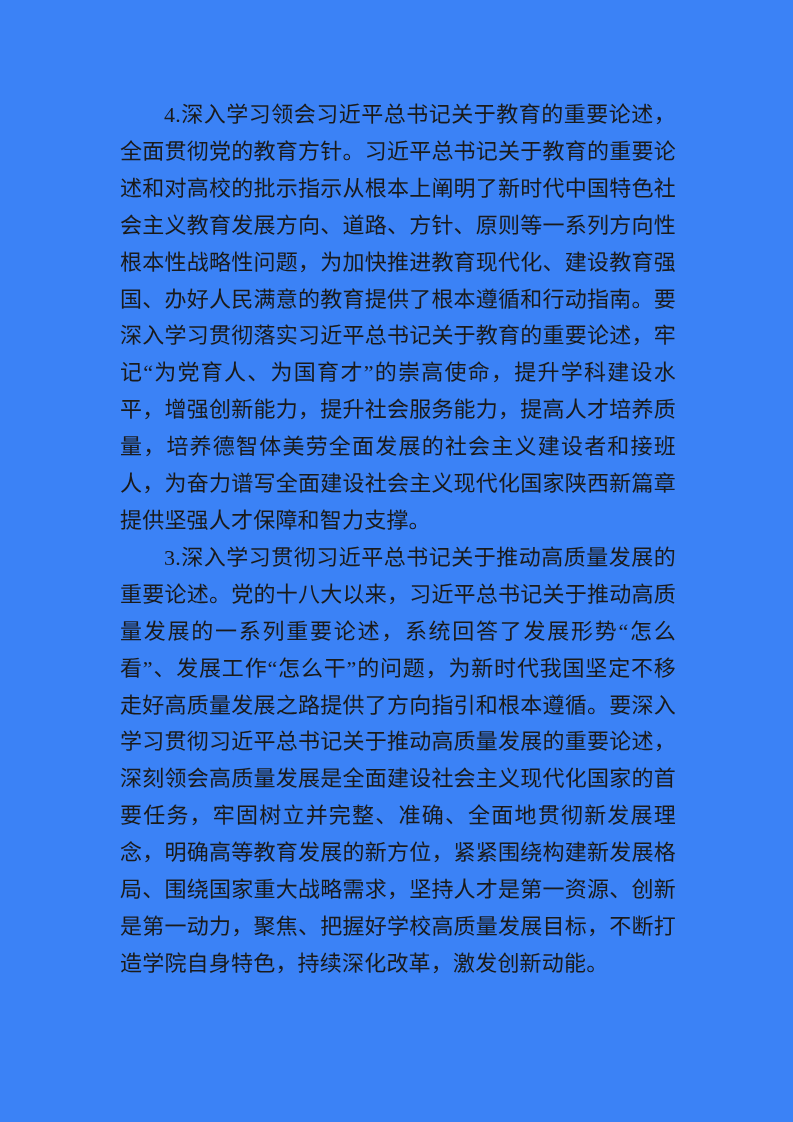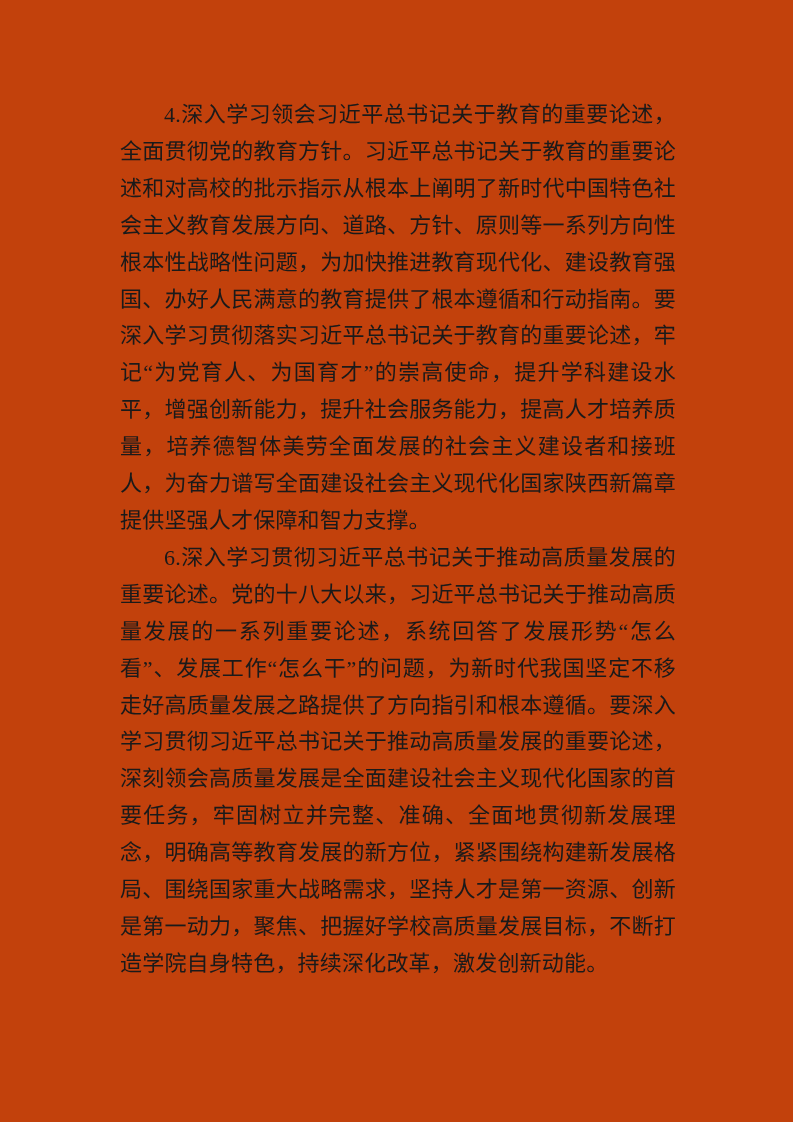--- a/index.html
+++ b/index.html
@@ -4,21 +4,21 @@
 <style>
   * { margin: 0; padding: 0; box-sizing: border-box; }
   html, body {
     background: #ffffff;
     font-family: "Liberation Serif", "DejaVu Serif", serif;
   }
   .page {
     position: relative;
     width: 793px;
     height: 1122px;
-    background: #c2410c;
+    background: #3b82f6;
     overflow: hidden;
   }
   .doc-body {
     position: absolute;
     left: 120px;
     top: 97px;
     width: 556px;
   }
   .doc-body p {
     font-size: 22px;
@@ -31,15 +31,15 @@
     letter-spacing: 0.2px;
     word-break: break-all;
   }
 </style>
 </head>
 <body>
 
 <div class="page">
   <div class="doc-body">
     <p>4.深入学习领会习近平总书记关于教育的重要论述，全面贯彻党的教育方针。习近平总书记关于教育的重要论述和对高校的批示指示从根本上阐明了新时代中国特色社会主义教育发展方向、道路、方针、原则等一系列方向性根本性战略性问题，为加快推进教育现代化、建设教育强国、办好人民满意的教育提供了根本遵循和行动指南。要深入学习贯彻落实习近平总书记关于教育的重要论述，牢记“为党育人、为国育才”的崇高使命，提升学科建设水平，增强创新能力，提升社会服务能力，提高人才培养质量，培养德智体美劳全面发展的社会主义建设者和接班人，为奋力谱写全面建设社会主义现代化国家陕西新篇章提供坚强人才保障和智力支撑。</p>
-    <p>6.深入学习贯彻习近平总书记关于推动高质量发展的重要论述。党的十八大以来，习近平总书记关于推动高质量发展的一系列重要论述，系统回答了发展形势“怎么看”、发展工作“怎么干”的问题，为新时代我国坚定不移走好高质量发展之路提供了方向指引和根本遵循。要深入学习贯彻习近平总书记关于推动高质量发展的重要论述，深刻领会高质量发展是全面建设社会主义现代化国家的首要任务，牢固树立并完整、准确、全面地贯彻新发展理念，明确高等教育发展的新方位，紧紧围绕构建新发展格局、围绕国家重大战略需求，坚持人才是第一资源、创新是第一动力，聚焦、把握好学校高质量发展目标，不断打造学院自身特色，持续深化改革，激发创新动能。</p>
+    <p>3.深入学习贯彻习近平总书记关于推动高质量发展的重要论述。党的十八大以来，习近平总书记关于推动高质量发展的一系列重要论述，系统回答了发展形势“怎么看”、发展工作“怎么干”的问题，为新时代我国坚定不移走好高质量发展之路提供了方向指引和根本遵循。要深入学习贯彻习近平总书记关于推动高质量发展的重要论述，深刻领会高质量发展是全面建设社会主义现代化国家的首要任务，牢固树立并完整、准确、全面地贯彻新发展理念，明确高等教育发展的新方位，紧紧围绕构建新发展格局、围绕国家重大战略需求，坚持人才是第一资源、创新是第一动力，聚焦、把握好学校高质量发展目标，不断打造学院自身特色，持续深化改革，激发创新动能。</p>
   </div>
 </div>
 
 </body></html>

